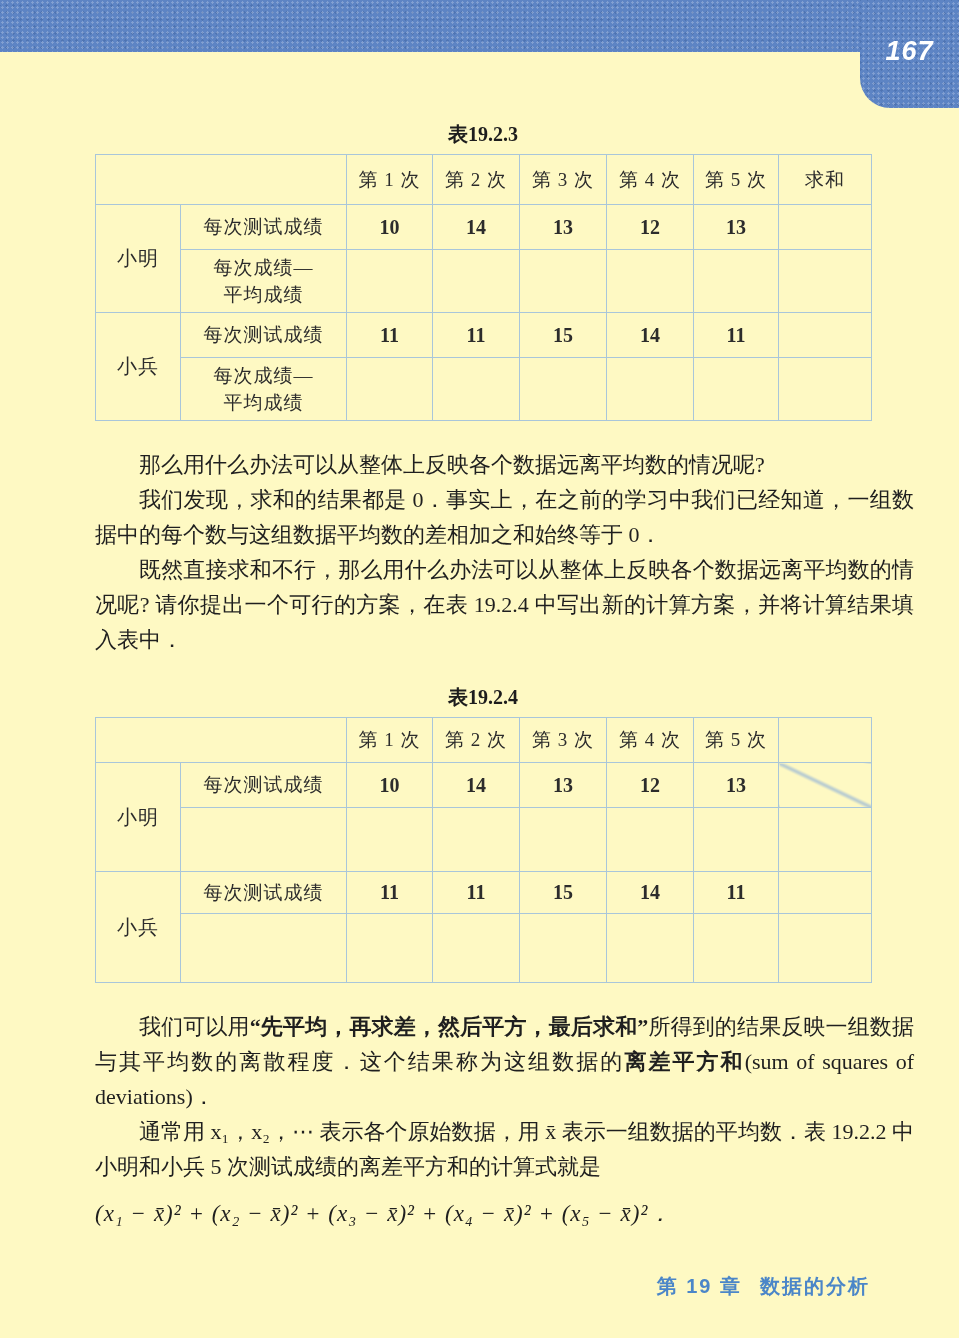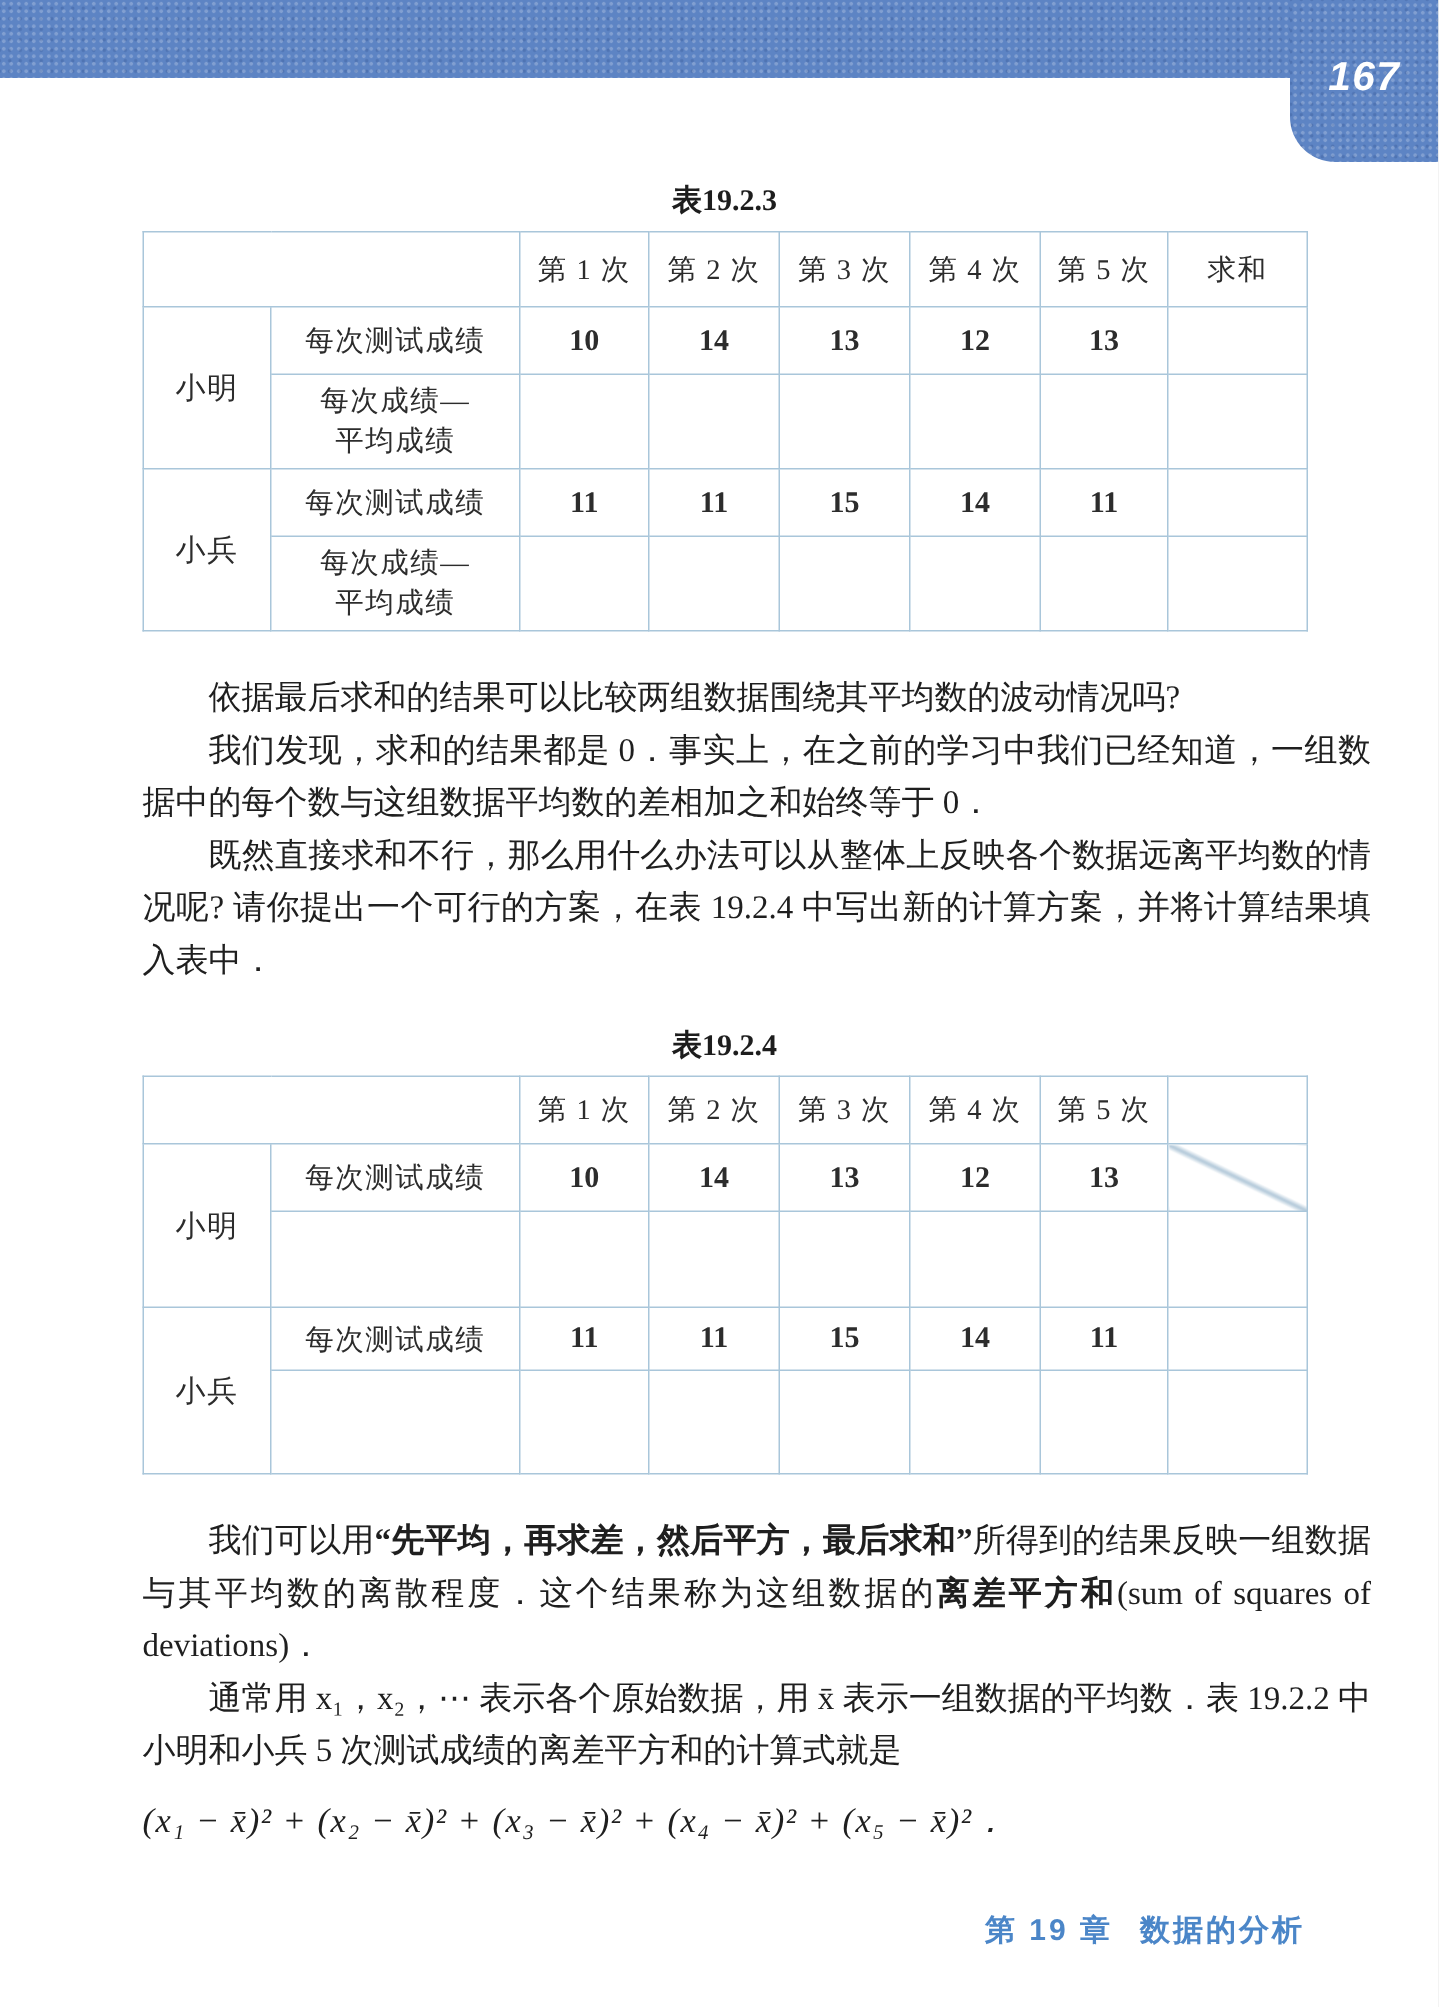--- a/index.html
+++ b/index.html
@@ -1,20 +1,20 @@
 <!DOCTYPE html>
 <html><head>
 <meta charset="utf-8">
 <style>
   html,body{margin:0;padding:0;background:#e9e9e9;}
   .page{
     position:relative;
     width:959px;height:1338px;
     margin:0 auto;
-    background:#ffffff;
+    background:#fef9c3;
     overflow:hidden;
     font-family:"Liberation Serif","DejaVu Serif",serif;
     color:#262626;
   }
   
   .banner{
     position:absolute;top:0;left:0;right:0;height:52px;
     background-color:#5d84c4;
     background-image:
       radial-gradient(rgba(255,255,255,.22) 1px, transparent 1.4px),
@@ -167,21 +167,21 @@
         <td></td>
         <td></td>
         <td></td>
         <td></td>
         <td></td>
       </tr>
     </tbody>
       </table>
 
     <div class="prose">
-      <p>依据最后求和的结果可以比较两组数据围绕其平均数的波动情况吗?</p>
+      <p>那么用什么办法可以从整体上反映各个数据远离平均数的情况呢?</p>
       <p>我们发现，求和的结果都是 0．事实上，在之前的学习中我们已经知道，一组数据中的每个数与这组数据平均数的差相加之和始终等于 0．</p>
       <p>既然直接求和不行，那么用什么办法可以从整体上反映各个数据远离平均数的情况呢? 请你提出一个可行的方案，在表 19.2.4 中写出新的计算方案，并将计算结果填入表中．</p>
     </div>
 
     <div class="tbl-caption cap2">表19.2.4</div>
 
     <table class="score">
       <colgroup>
         <col style="width:85px">
           <col style="width:166px">

